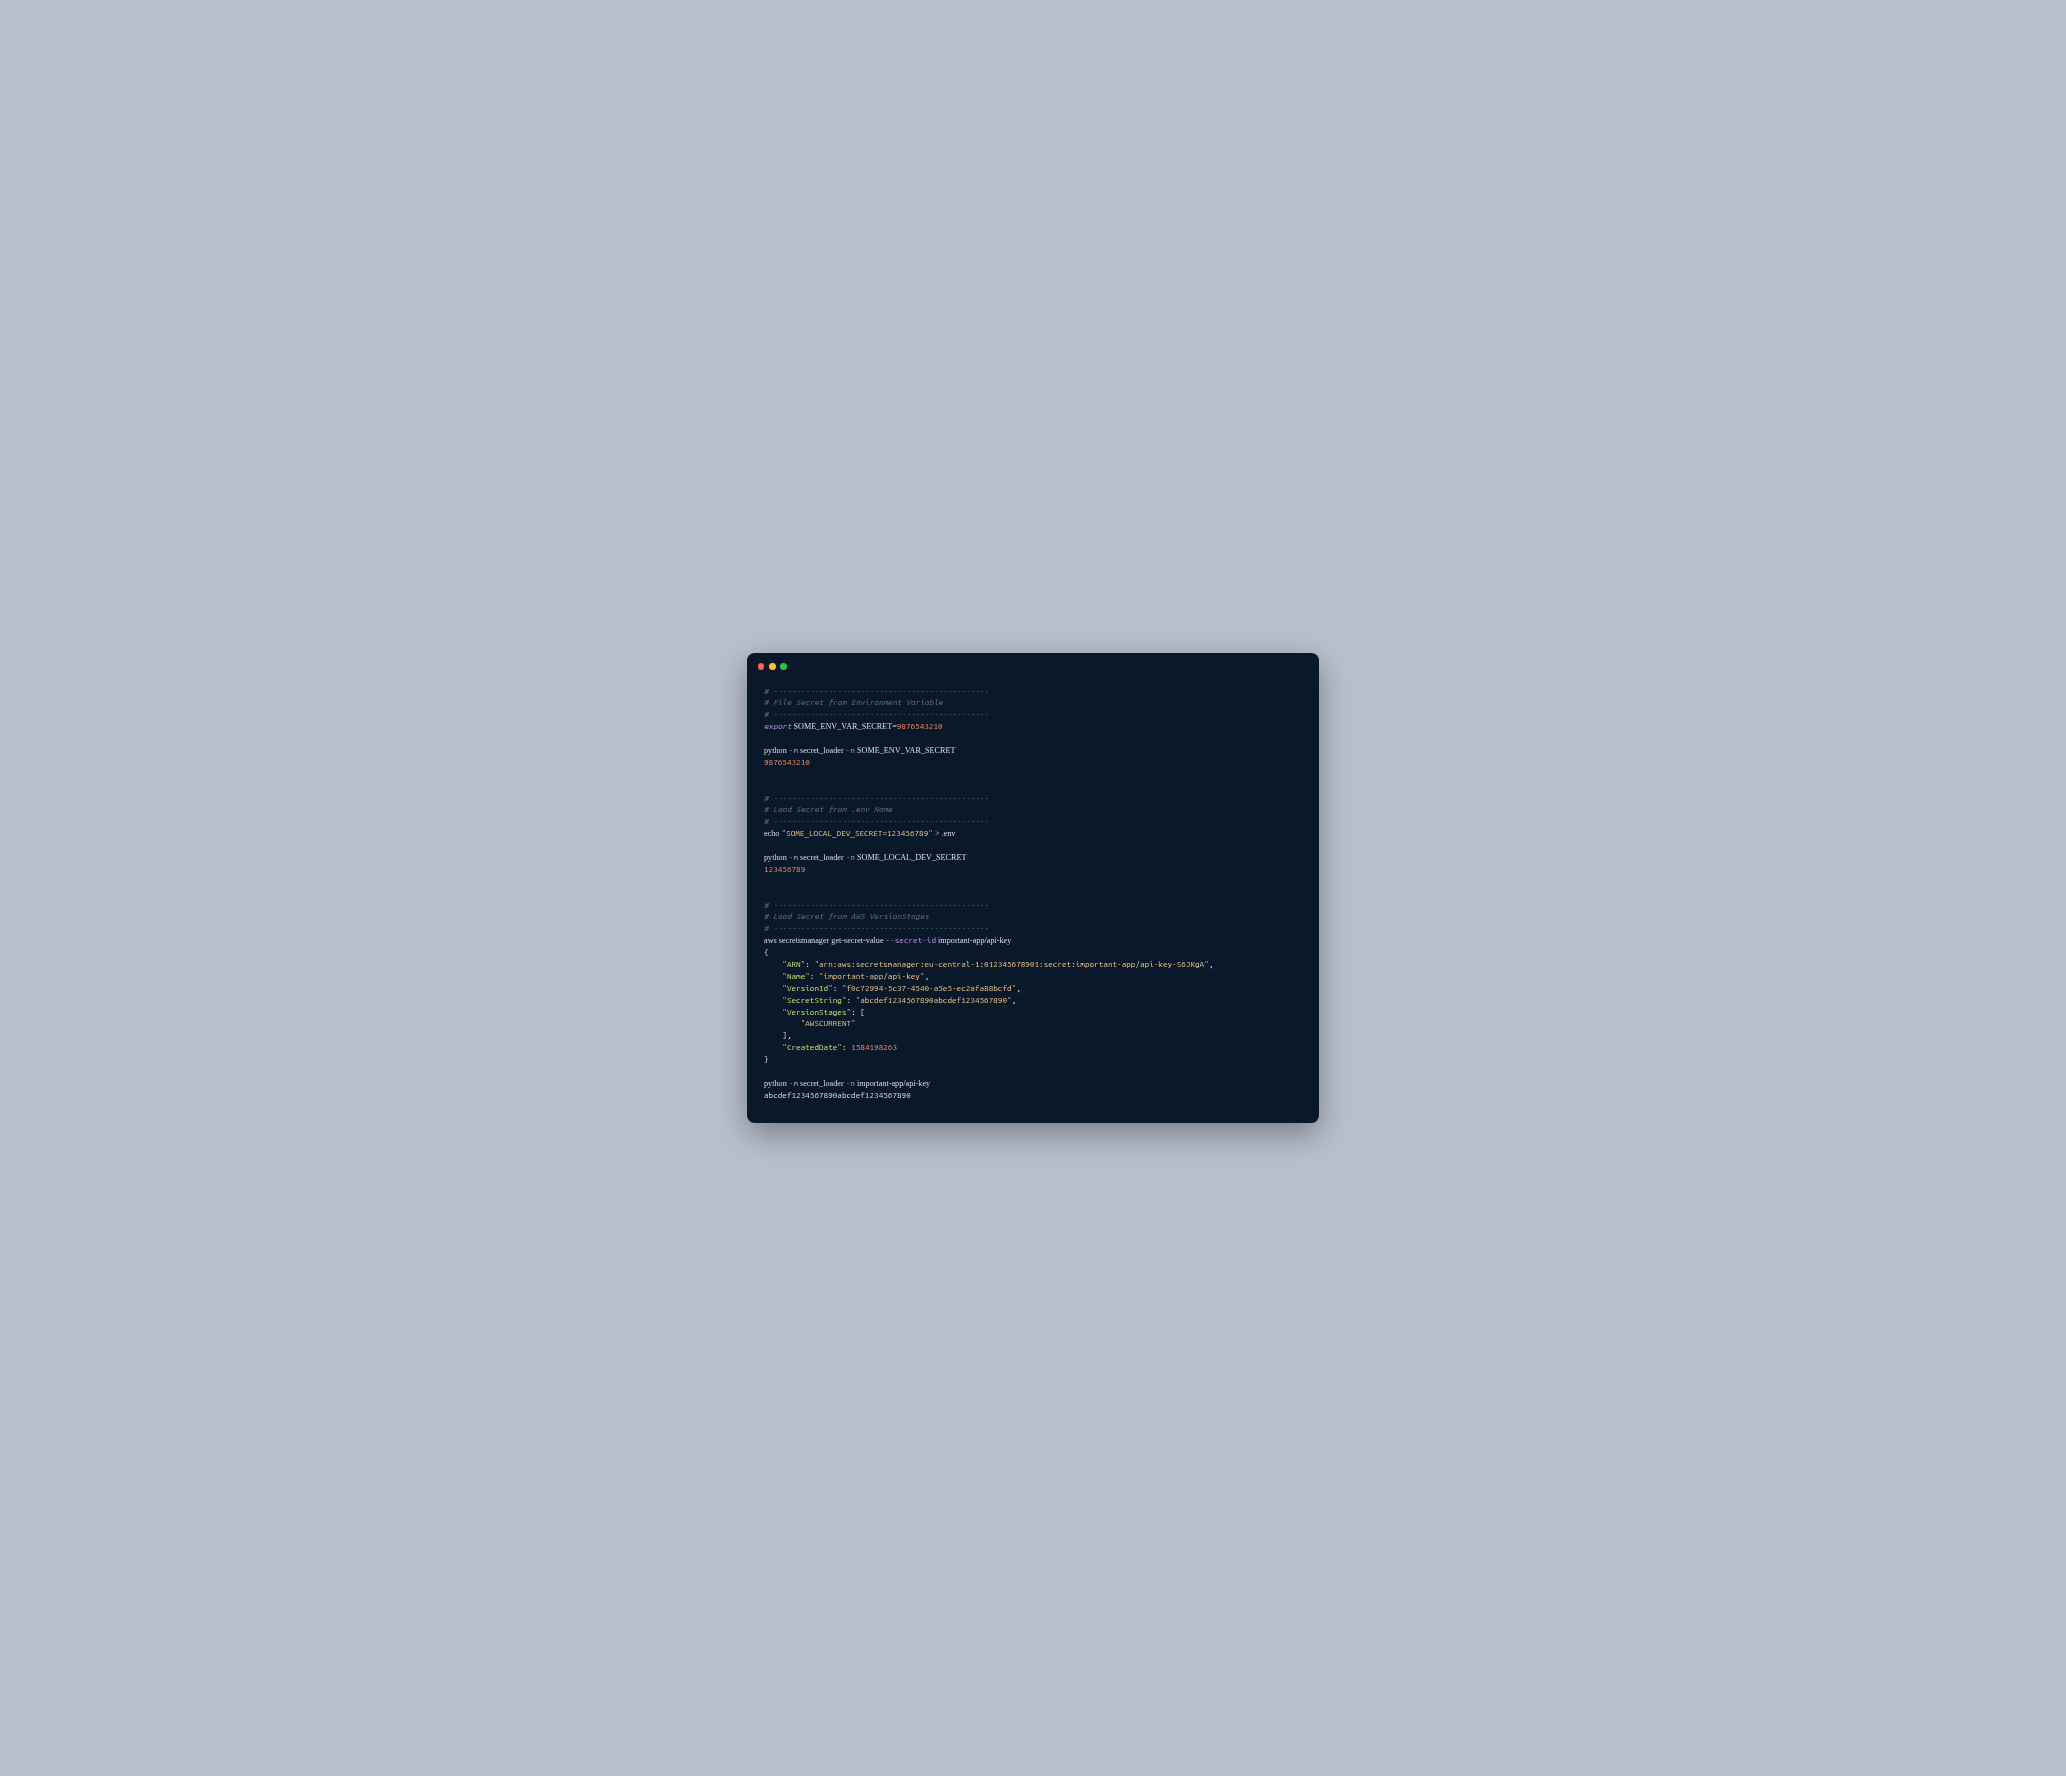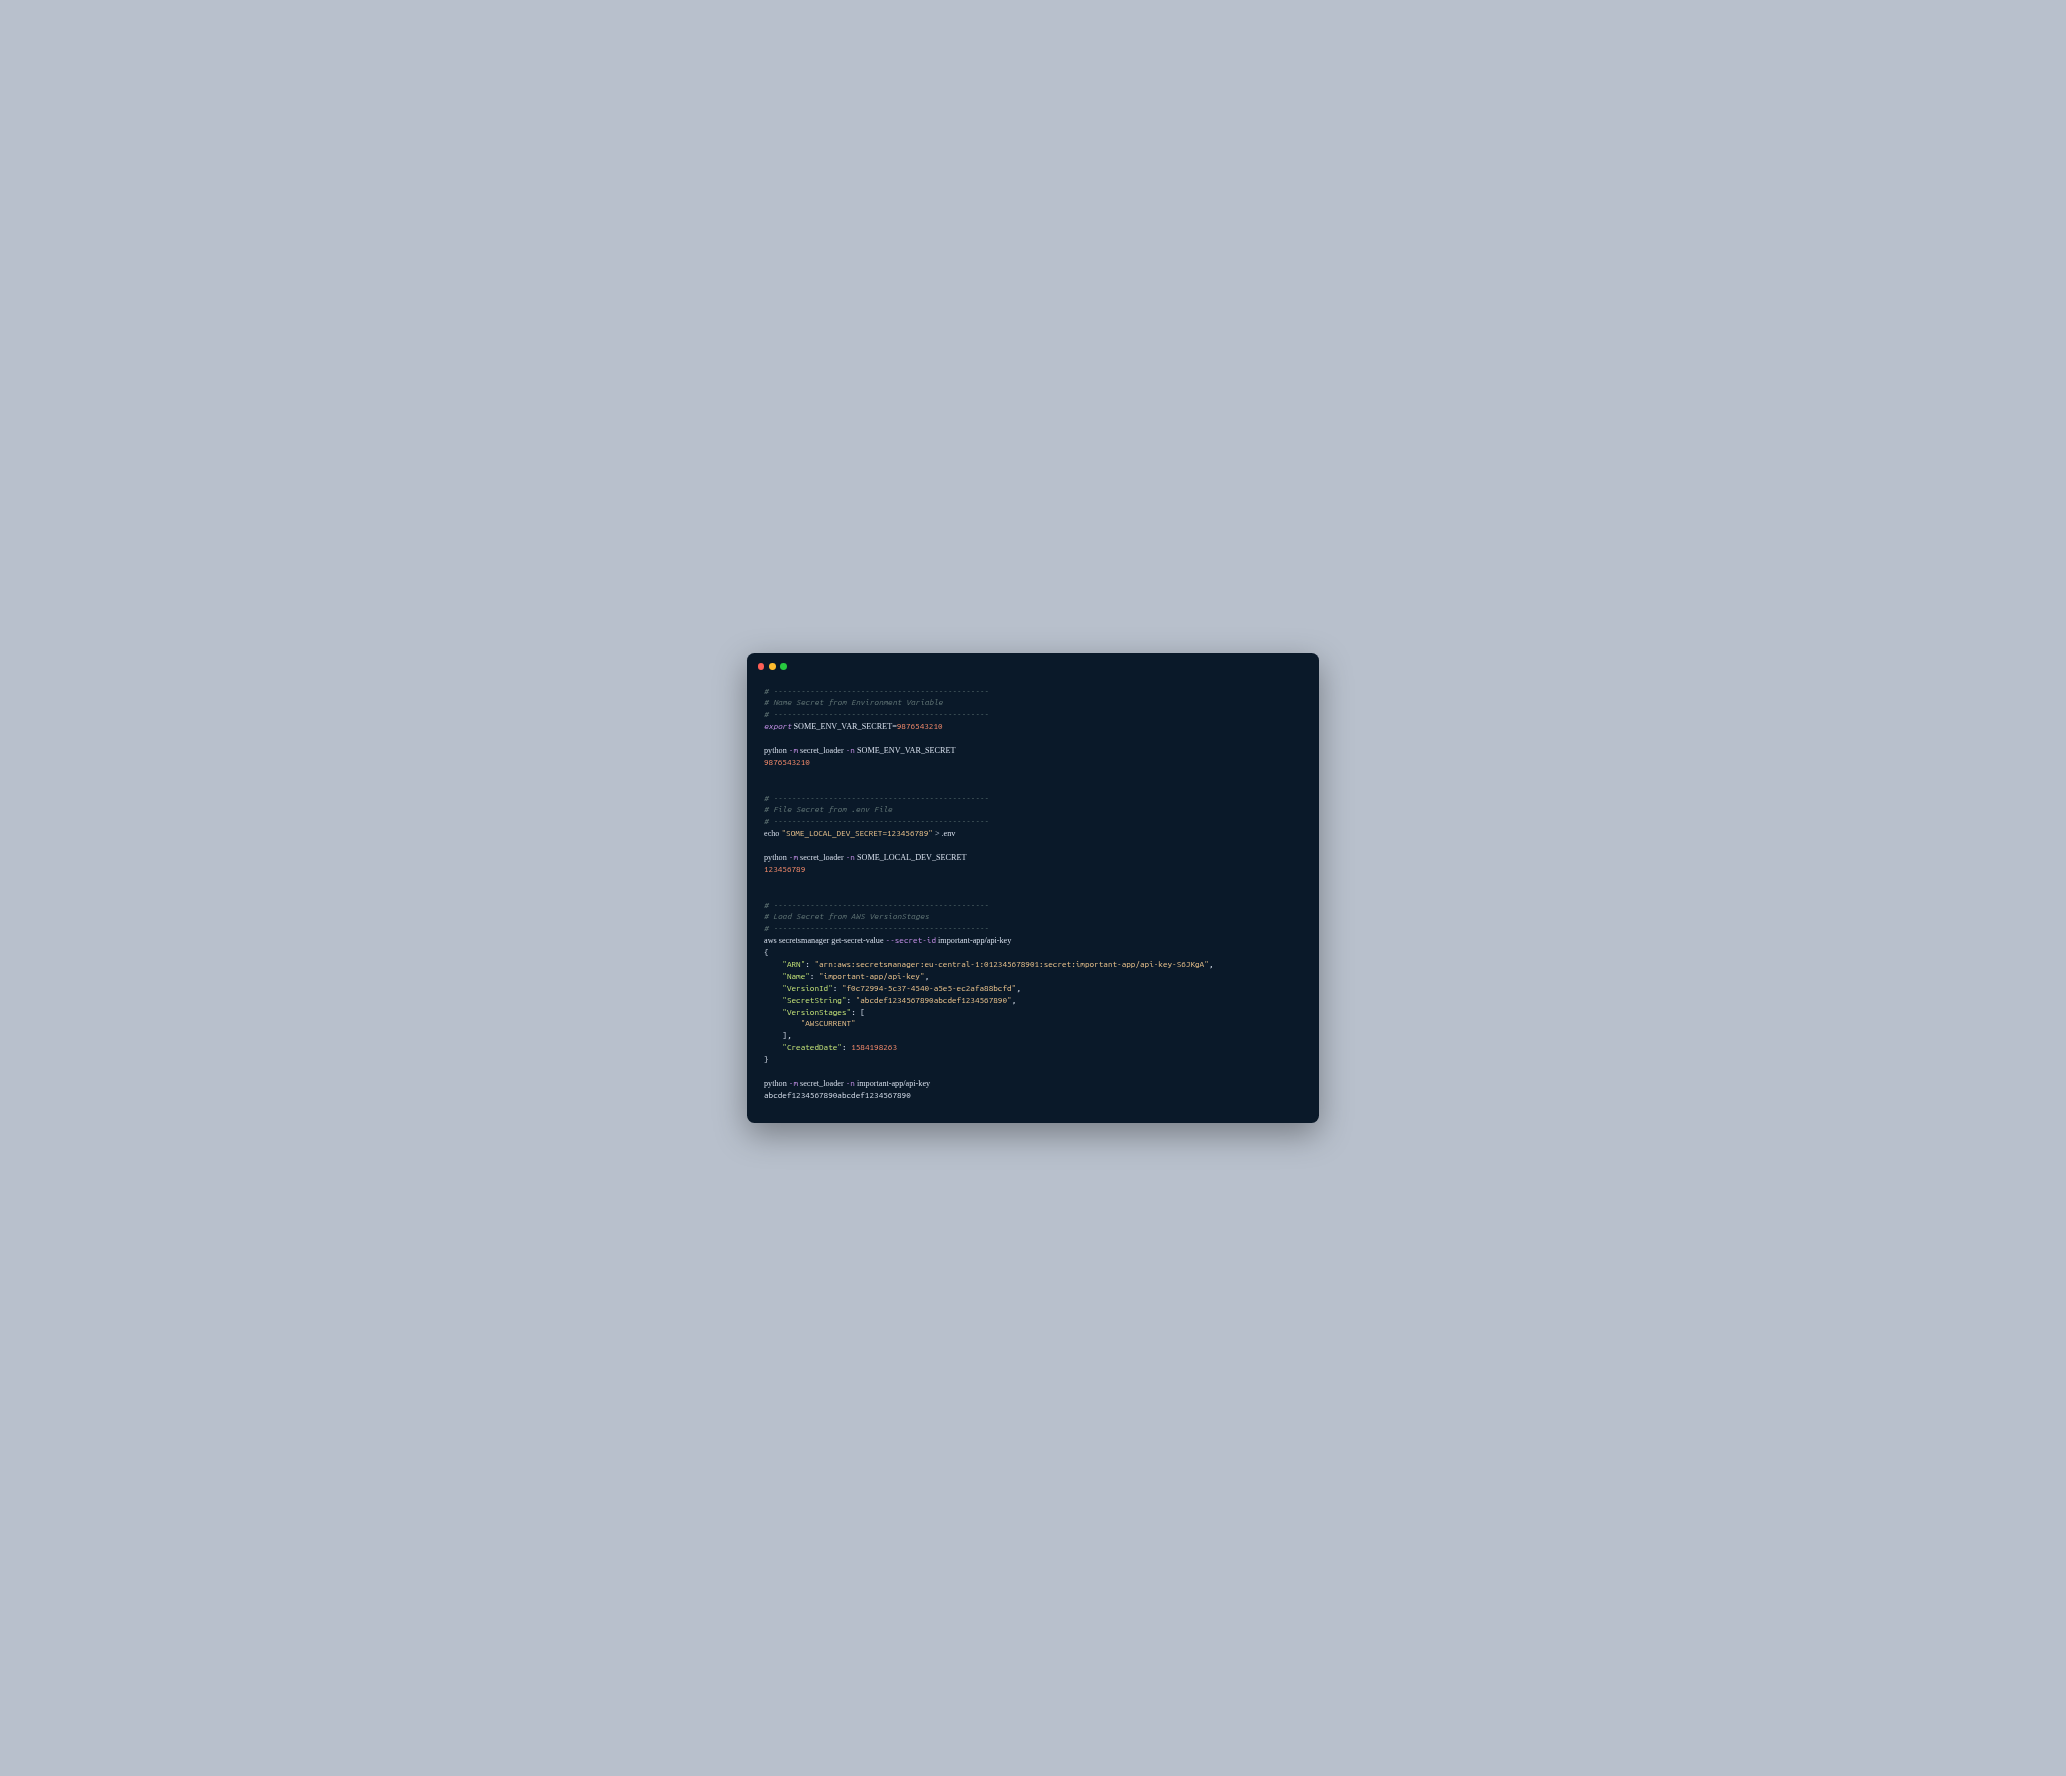--- a/index.html
+++ b/index.html
@@ -55,30 +55,30 @@
 </head>
 <body>
 
 <div class="terminal">
   <div class="titlebar">
     <div class="traffic-light tl-close"></div>
     <div class="traffic-light tl-min"></div>
     <div class="traffic-light tl-max"></div>
   </div>
   <div class="content"><span class="cm"># -----------------------------------------------</span>
-<span class="cm"># Name Secret from Environment Variable</span>
+<span class="cm"># File Secret from Environment Variable</span>
 <span class="cm"># -----------------------------------------------</span>
 <span class="kw">export</span><span class="nm"> SOME_ENV_VAR_SECRET=</span><span class="num">9876543210</span>
 
 <span class="nm">python </span><span class="op">-m</span><span class="nm"> secret_loader </span><span class="op">-n</span><span class="nm"> SOME_ENV_VAR_SECRET</span>
 <span class="num">9876543210</span>
 
 
 <span class="cm"># -----------------------------------------------</span>
-<span class="cm"># File Secret from .env File</span>
+<span class="cm"># Load Secret from .env Name</span>
 <span class="cm"># -----------------------------------------------</span>
 <span class="nm">echo </span><span class="str">"SOME_LOCAL_DEV_SECRET=123456789"</span><span class="nm"> &gt; .env</span>
 
 <span class="nm">python </span><span class="op">-m</span><span class="nm"> secret_loader </span><span class="op">-n</span><span class="nm"> SOME_LOCAL_DEV_SECRET</span>
 <span class="num">123456789</span>
 
 
 <span class="cm"># -----------------------------------------------</span>
 <span class="cm"># Load Secret from AWS VersionStages</span>
 <span class="cm"># -----------------------------------------------</span>

